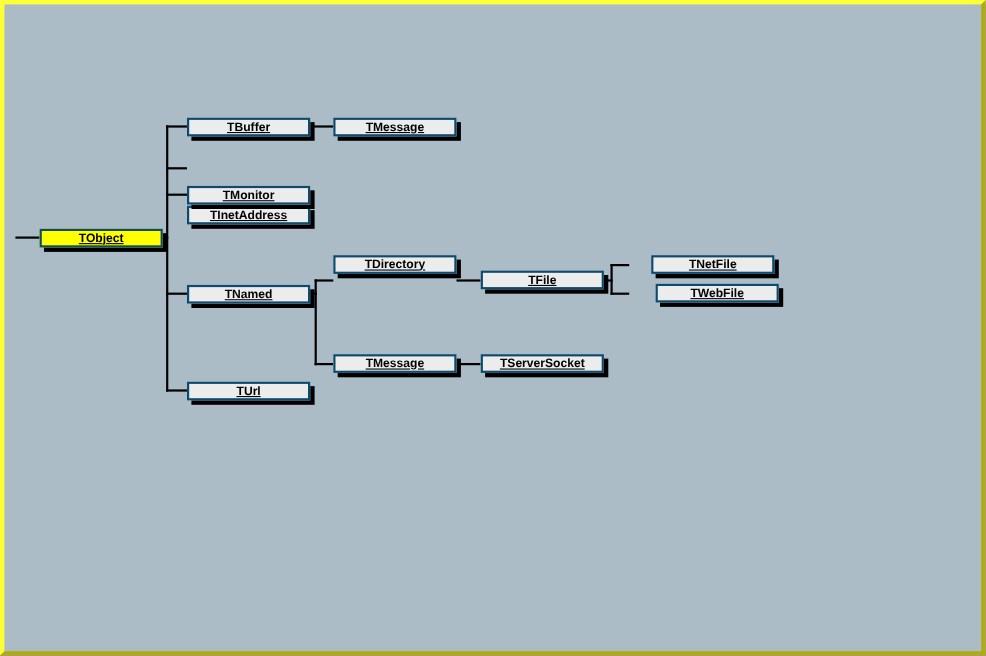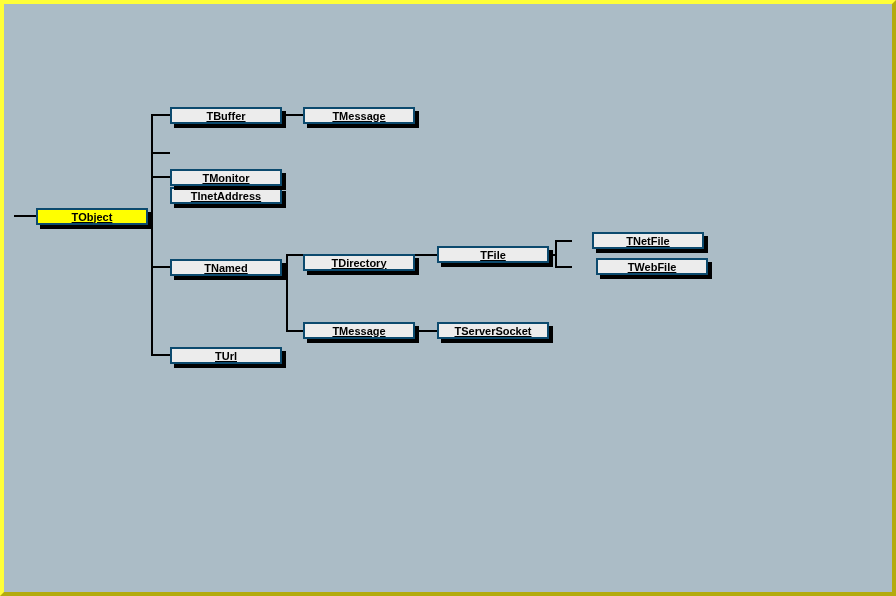--- a/index.html
+++ b/index.html
@@ -70,21 +70,21 @@
   <div class="hline" style="left:551px;top:236px;width:17px;"></div>
   <div class="hline" style="left:551px;top:262px;width:17px;"></div>
   <div class="hline" style="left:411px;top:326px;width:22px;"></div>
 
   <div class="node highlight" style="left:32px;top:204px;">TObject</div>
   <div class="node" style="left:166px;top:103px;">TBuffer</div>
   <div class="node" style="left:299px;top:103px;">TMessage</div>
   <div class="node" style="left:166px;top:141px;margin-top:42px;">TInetAddress</div>
   <div class="node" style="left:166px;top:165px;">TMonitor</div>
   <div class="node" style="left:166px;top:255px;">TNamed</div>
-  <div class="node" style="left:299px;top:250px;text-align:right;">TDirectory</div>
+  <div class="node" style="left:299px;top:228px;text-align:right;">TDirectory</div>
   <div class="node" style="left:433px;top:242px;">TFile</div>
   <div class="node" style="left:588px;top:228px;">TNetFile</div>
   <div class="node" style="left:592px;top:254px;">TWebFile</div>
   <div class="node" style="left:299px;top:318px;">TMessage</div>
   <div class="node" style="left:433px;top:318px;">TServerSocket</div>
   <div class="node" style="left:166px;top:343px;">TUrl</div>
 
 </div>
 
 </body></html>

